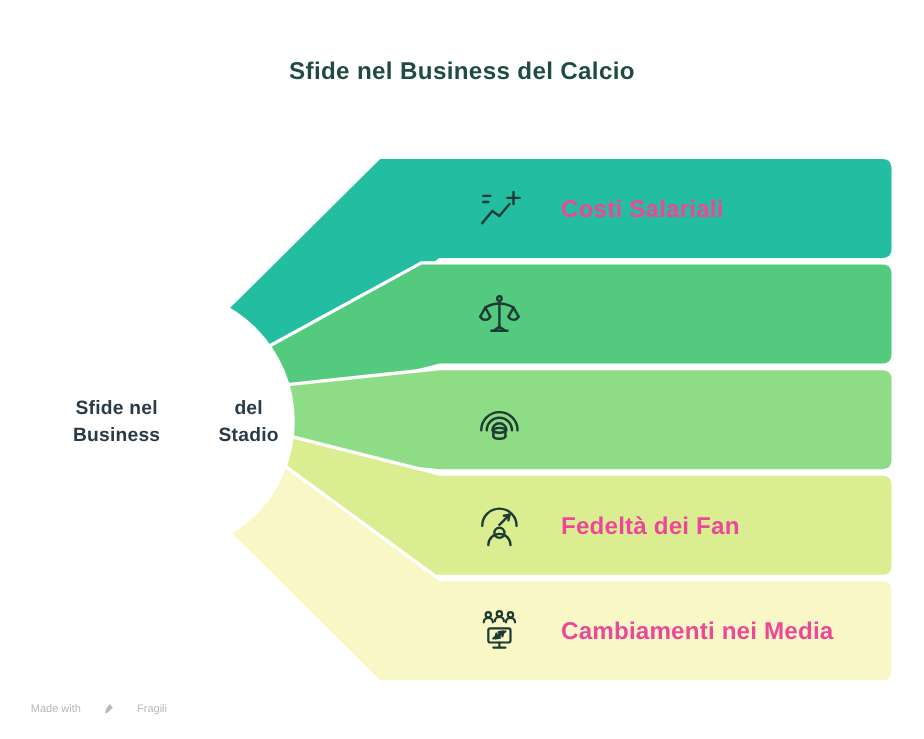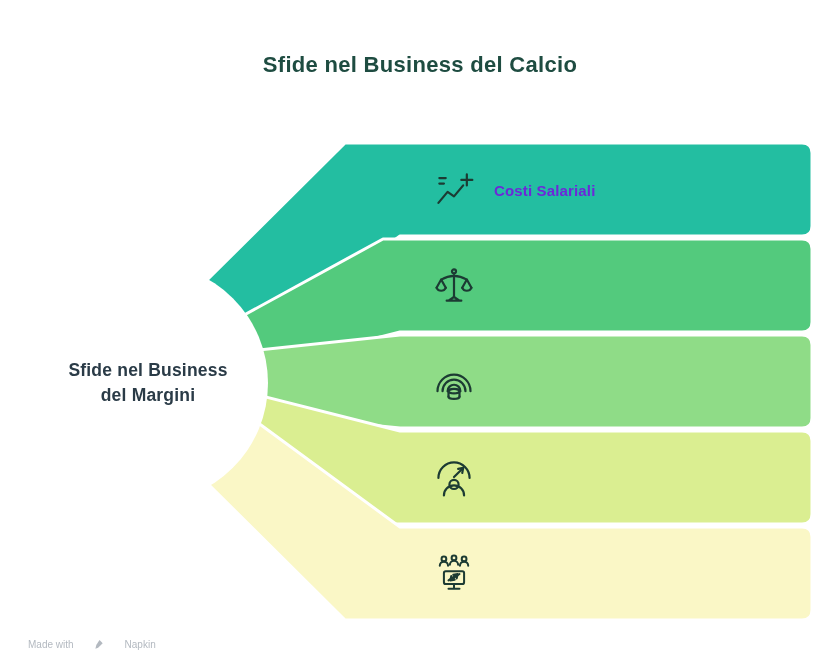--- a/index.html
+++ b/index.html
@@ -8,31 +8,31 @@
     font-family:"Liberation Sans",sans-serif;overflow:hidden;
   }
   .diagram-svg{position:absolute;left:0;top:0;z-index:1;}
   .page-title{
     position:absolute;top:52px;left:0;width:100%;text-align:center;
     font-size:22px;font-weight:700;color:#1E4C41;letter-spacing:.3px;z-index:2;
   }
   .center-circle{
     position:absolute;left:28px;top:263px;width:240px;height:240px;
     background:#ffffff;border-radius:50%;z-index:3;
-    display:flex;flex-direction:column;align-items:center;justify-content:center;
+    display:flex;flex-direction:row;align-items:center;justify-content:center;
     text-align:center;
   }
   .center-circle .line{
     font-size:17.5px;font-weight:700;color:#2A3B47;line-height:1.45;letter-spacing:.2px;
   }
   .band-row{
     position:absolute;left:432px;height:48px;z-index:4;
     display:flex;align-items:center;gap:18px;
   }
-  .band-label{font-size:15px;font-weight:600;color:#6d28d9;letter-spacing:.15px;}
+  .band-label{font-size:22px;font-weight:600;color:#ec4899;letter-spacing:.15px;margin-left:16px;}
   .watermark{
     position:absolute;left:28px;top:639px;z-index:5;
     display:flex;align-items:center;gap:20px;
     font-size:10px;color:#B3B9C0;
   }
 </style>
 </head>
 <body>
 
 <div class="canvas">
@@ -44,21 +44,21 @@
       <path d="M400 335 L802 335 Q812 335 812 345 L812 418 Q812 428 802 428 L400 428 L240 412 L240 352 Z" fill="#8FDC87"></path>
       <path d="M400 431 L802 431 Q812 431 812 441 L812 514 Q812 524 802 524 L383 524 L235 443 L250 393 Z" fill="#DAEE91"></path>
       <path d="M400 527 L802 527 Q812 527 812 537 L812 610 Q812 620 802 620 L345 620 L205 481 L250 417 Z" fill="#FAF7C6"></path>
     </g>
   </svg>
 
   <div class="page-title">Sfide nel Business del Calcio</div>
 
   <div class="center-circle">
     <div class="line">Sfide nel Business</div>
-    <div class="line">del Margini</div>
+    <div class="line">del Stadio</div>
   </div>
 
   <div class="band-row" style="top:166px">
     <svg width="44" height="44" viewBox="0 0 48 48" fill="none" stroke="#1C3B33" stroke-width="2.4" stroke-linecap="round" stroke-linejoin="round">
       <path d="M8 11 h7 M8 17 h5"></path>
       <path d="M7 38 L17 26 L24 31 L34 19"></path>
       <path d="M38 7 V19 M32 13 H44"></path>
     </svg>
     <span class="band-label">Costi Salariali</span>
   </div>
@@ -88,38 +88,40 @@
   </div>
 
   <div class="band-row" style="top:454px">
     <svg width="44" height="44" viewBox="0 0 48 48" fill="none" stroke="#1C3B33" stroke-width="2.4" stroke-linecap="round" stroke-linejoin="round">
       <path d="M7 24 A17 17 0 0 1 41 24"></path>
       <path d="M24 23 L34 13"></path>
       <path d="M34 13 L28.5 14 M34 13 L33 18.5"></path>
       <circle cx="24" cy="31" r="5"></circle>
       <path d="M13 43 A11 11 0 0 1 35 43"></path>
     </svg>
+    <span class="band-label">Fedeltà dei Fan</span>
   </div>
 
   <div class="band-row" style="top:550px">
     <svg width="44" height="44" viewBox="0 0 48 48" fill="none" stroke="#1C3B33" stroke-width="2.2" stroke-linecap="round" stroke-linejoin="round">
       <circle cx="13" cy="7.5" r="2.6"></circle>
       <circle cx="24" cy="6.5" r="2.6"></circle>
       <circle cx="35" cy="7.5" r="2.6"></circle>
       <path d="M8.5 15 A4.5 4.5 0 0 1 17.5 15"></path>
       <path d="M19.5 14 A4.5 4.5 0 0 1 28.5 14"></path>
       <path d="M30.5 15 A4.5 4.5 0 0 1 39.5 15"></path>
       <rect x="13" y="21" width="22" height="14" rx="2"></rect>
       <path d="M18 31 L28 24 M28 24 L23.2 24.8 M28 24 L27 28.8"></path>
       <path d="M30 24 L20 31 M20 31 L24.8 30.2 M20 31 L21 26.2"></path>
       <path d="M24 35 V39 M18 40 H30"></path>
     </svg>
+    <span class="band-label">Cambiamenti nei Media</span>
   </div>
 
   <div class="watermark">
     <span>Made with</span>
     <svg width="11" height="11" viewBox="0 0 24 24">
       <path d="M12 2 L19 9 L9 19 L3 21 L5 13 Z" fill="#B3B9C0"></path>
     </svg>
-    <span>Napkin</span>
+    <span>Fragili</span>
   </div>
 
 </div>
 
 </body></html>

